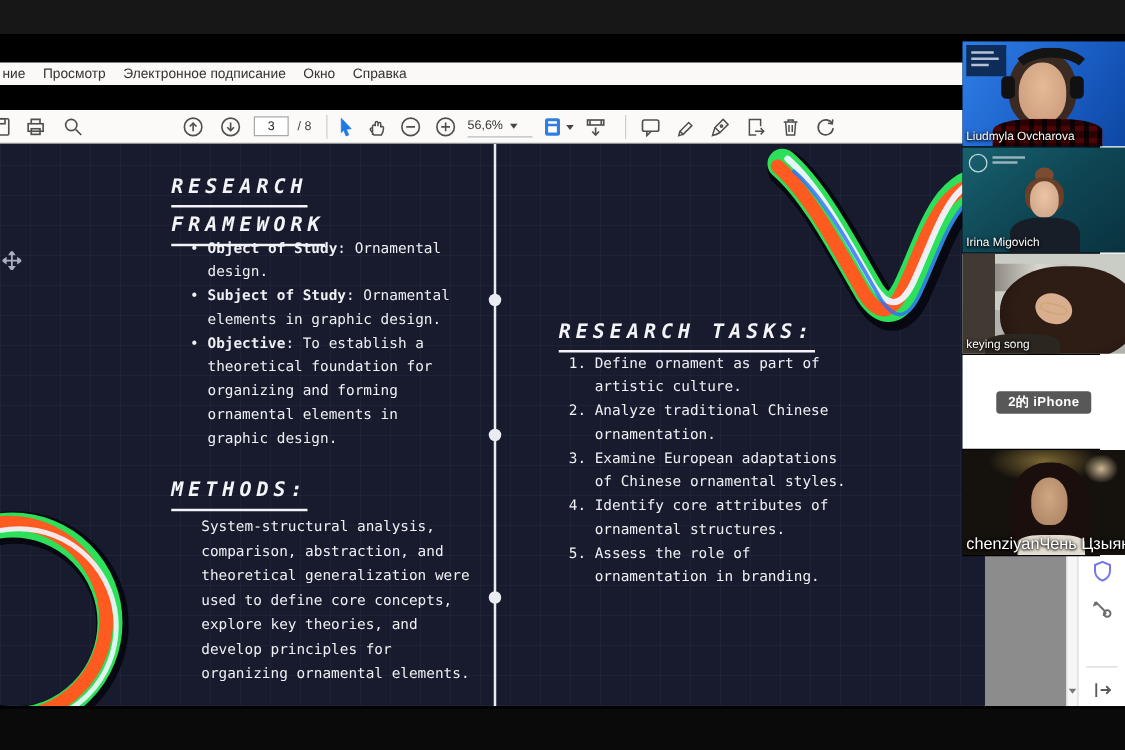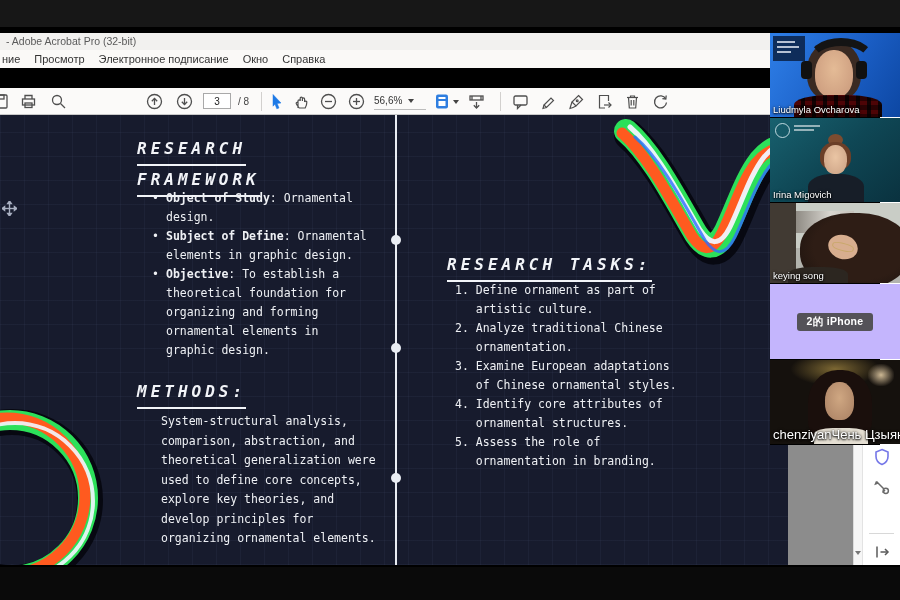--- a/index.html
+++ b/index.html
@@ -76,41 +76,38 @@
   .t2 .body{position:absolute;left:38px;bottom:-2px;width:56px;height:30px;background:#171e28;border-radius:42% 42% 0 0;}
   
   .t3{height:80px;background:linear-gradient(#c9cdc6 0 45px,#b2b3ad 45px 80px);}
   .t3 .band-l{position:absolute;left:0;top:0;width:26px;height:80px;background:#413a33;}
   .t3 .shelf{position:absolute;left:26px;top:8px;width:58px;height:22px;background:linear-gradient(90deg,#8f8b84,#d9d6d0 60%,#c4c1ba);}
   .t3 .hair{position:absolute;right:-10px;top:10px;width:110px;height:76px;background:radial-gradient(ellipse at 55% 45%,#2e1d15 55%,#17100c);border-radius:46%;}
   .t3 .face{position:absolute;right:42px;top:32px;width:30px;height:24px;background:#d8ae8f;border-radius:50%;transform:rotate(18deg);}
   .t3 .glasses{position:absolute;right:46px;top:40px;width:22px;height:8px;border:1.5px solid #c9a86a;border-radius:40%;transform:rotate(14deg);box-sizing:border-box;}
   .t3 .cloth{position:absolute;left:18px;bottom:-2px;width:60px;height:18px;background:#2c2620;border-radius:40% 40% 0 0;}
   
-  .t4{height:75px;background:#c4b5fd;display:flex;align-items:center;justify-content:center;}
+  .t4{height:75px;background:#ffffff;display:flex;align-items:center;justify-content:center;}
   .t4 .pill{background:rgba(74,74,74,.92);color:#fff;font-size:10.5px;font-weight:bold;padding:2px 10px;border-radius:3px;letter-spacing:.3px;}
   
   .t5{height:84px;background:#15110d;}
   .t5 .glow{position:absolute;left:20px;top:-8px;width:90px;height:34px;background:radial-gradient(ellipse,rgba(150,125,60,.8),rgba(150,125,60,0) 70%);}
   .t5 .blob{position:absolute;right:6px;top:4px;width:26px;height:22px;background:radial-gradient(ellipse,#cdb894,rgba(205,184,148,0) 75%);}
   .t5 .hair{position:absolute;left:38px;top:10px;width:64px;height:72px;background:#1a0f0c;border-radius:46% 46% 30% 30%;}
   .t5 .face{position:absolute;left:55px;top:22px;width:29px;height:38px;background:radial-gradient(ellipse at 50% 42%,#cfa782,#a87f62);border-radius:48% 48% 42% 42%;}
   .t5 .shirt{position:absolute;left:44px;bottom:-2px;width:54px;height:18px;background:#e4ded2;border-radius:35% 35% 0 0;}
   .t5 .vlabel{font-size:13px;}
 </style>
 </head>
 <body>
 
 <div class="screen">
 
   <div class="top-strip"></div>
 
-  <div class="titlebar">
-    <span>- Adobe Acrobat Pro (32-bit)</span>
-  </div>
 
   <div class="menubar">
     <span>ние</span>
     <span>Просмотр</span>
     <span>Электронное подписание</span>
     <span>Окно</span>
     <span>Справка</span>
   </div>
 
 
@@ -282,21 +279,21 @@
       <span class="ul">RESEARCH</span><br>
       <span class="ul">FRAMEWORK</span>
     </div>
     <div class="fw-bullets">
       <div class="brow">
         <span class="m">•</span>
         <div class="t"><b>Object of Study</b><span>: Ornamental design.</span></div>
       </div>
       <div class="brow">
         <span class="m">•</span>
-        <div class="t"><b>Subject of Define</b><span>: Ornamental elements in graphic design.</span></div>
+        <div class="t"><b>Subject of Study</b><span>: Ornamental elements in graphic design.</span></div>
       </div>
       <div class="brow">
         <span class="m">•</span>
         <div class="t"><b>Objective</b><span>: To establish a theoretical foundation for organizing and forming ornamental elements in graphic design.</span></div>
       </div>
     </div>
 
     <div class="sl-h" style="left:137px;top:263px">
       <span class="ul">METHODS:</span>
     </div>

